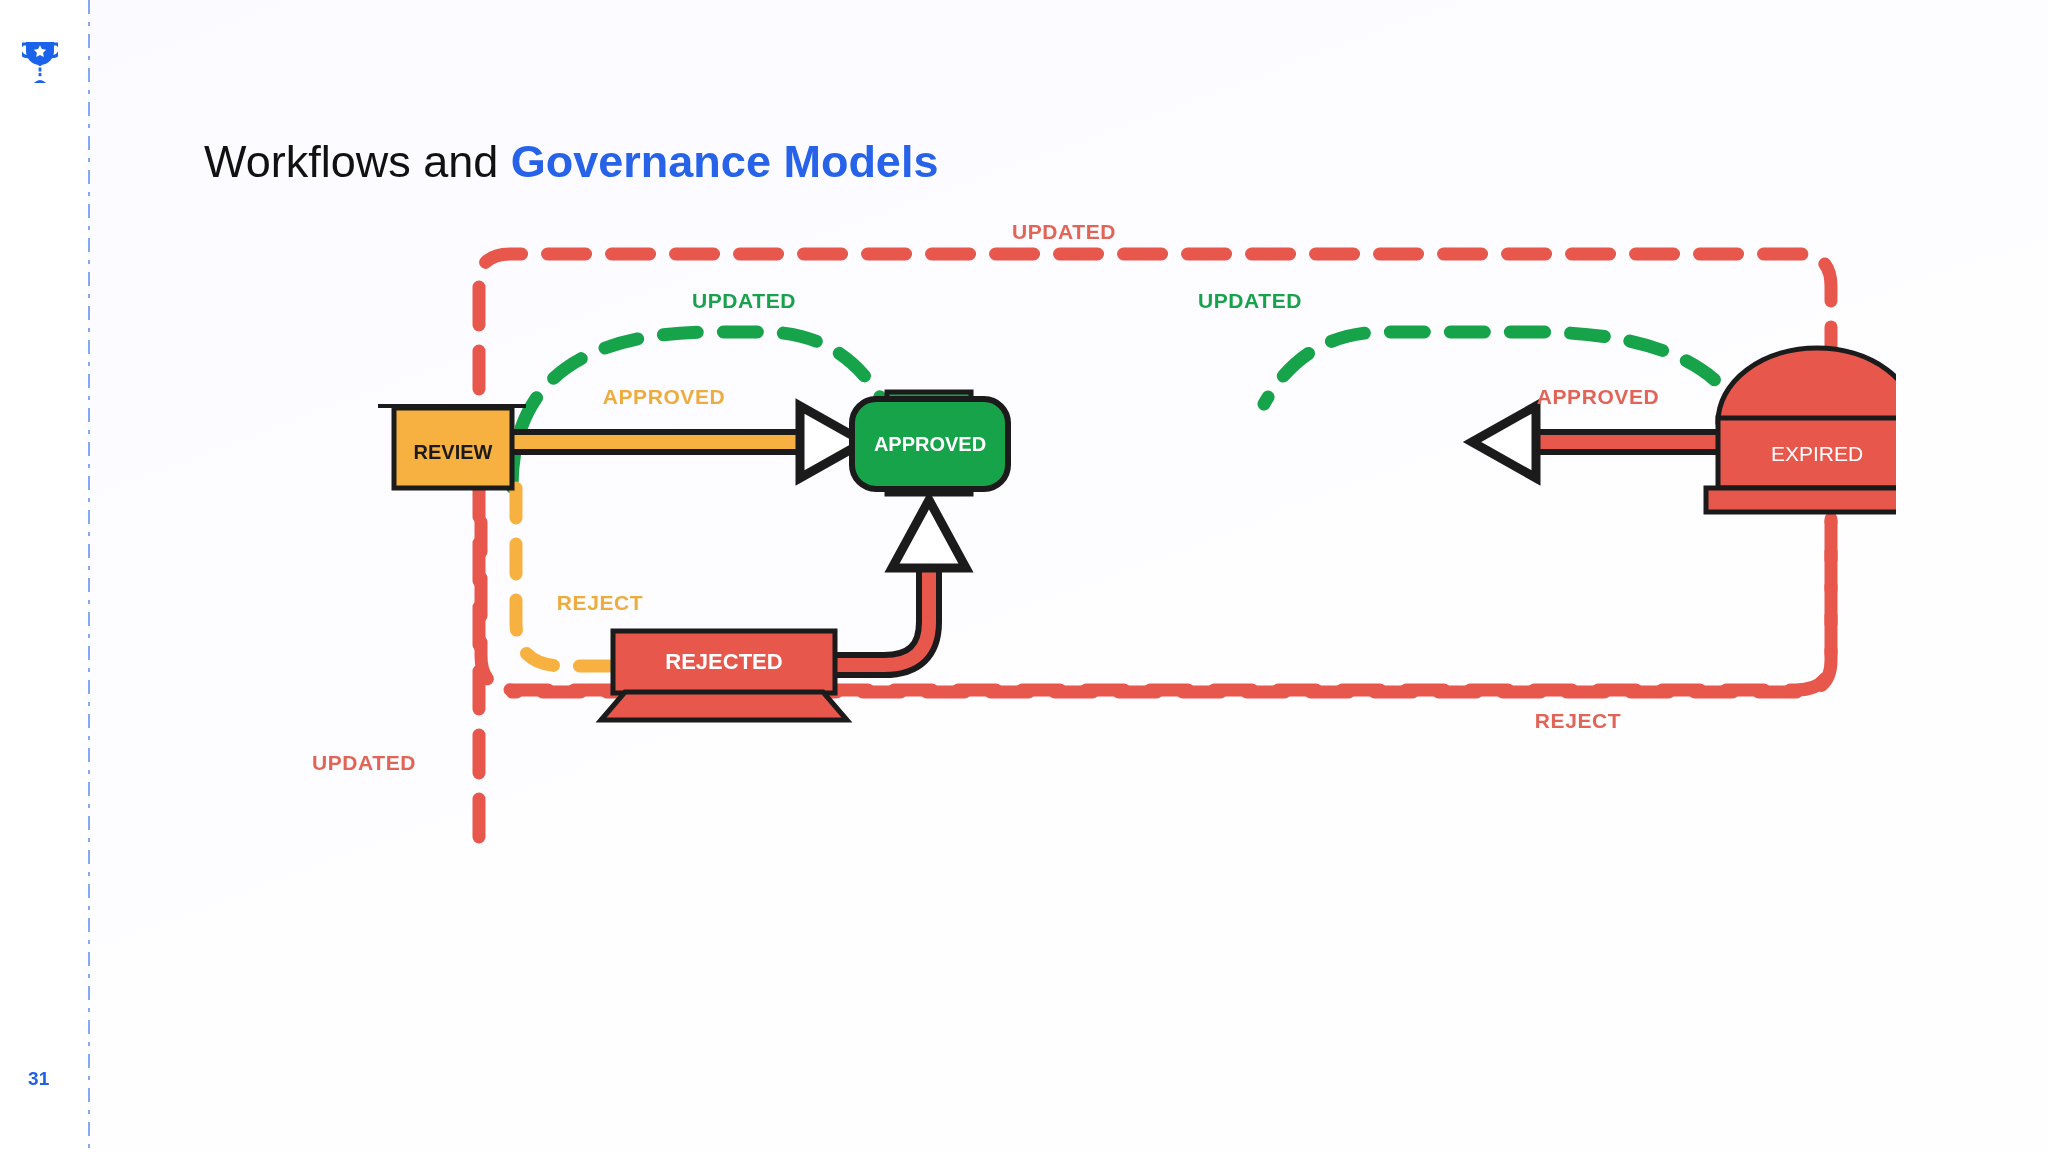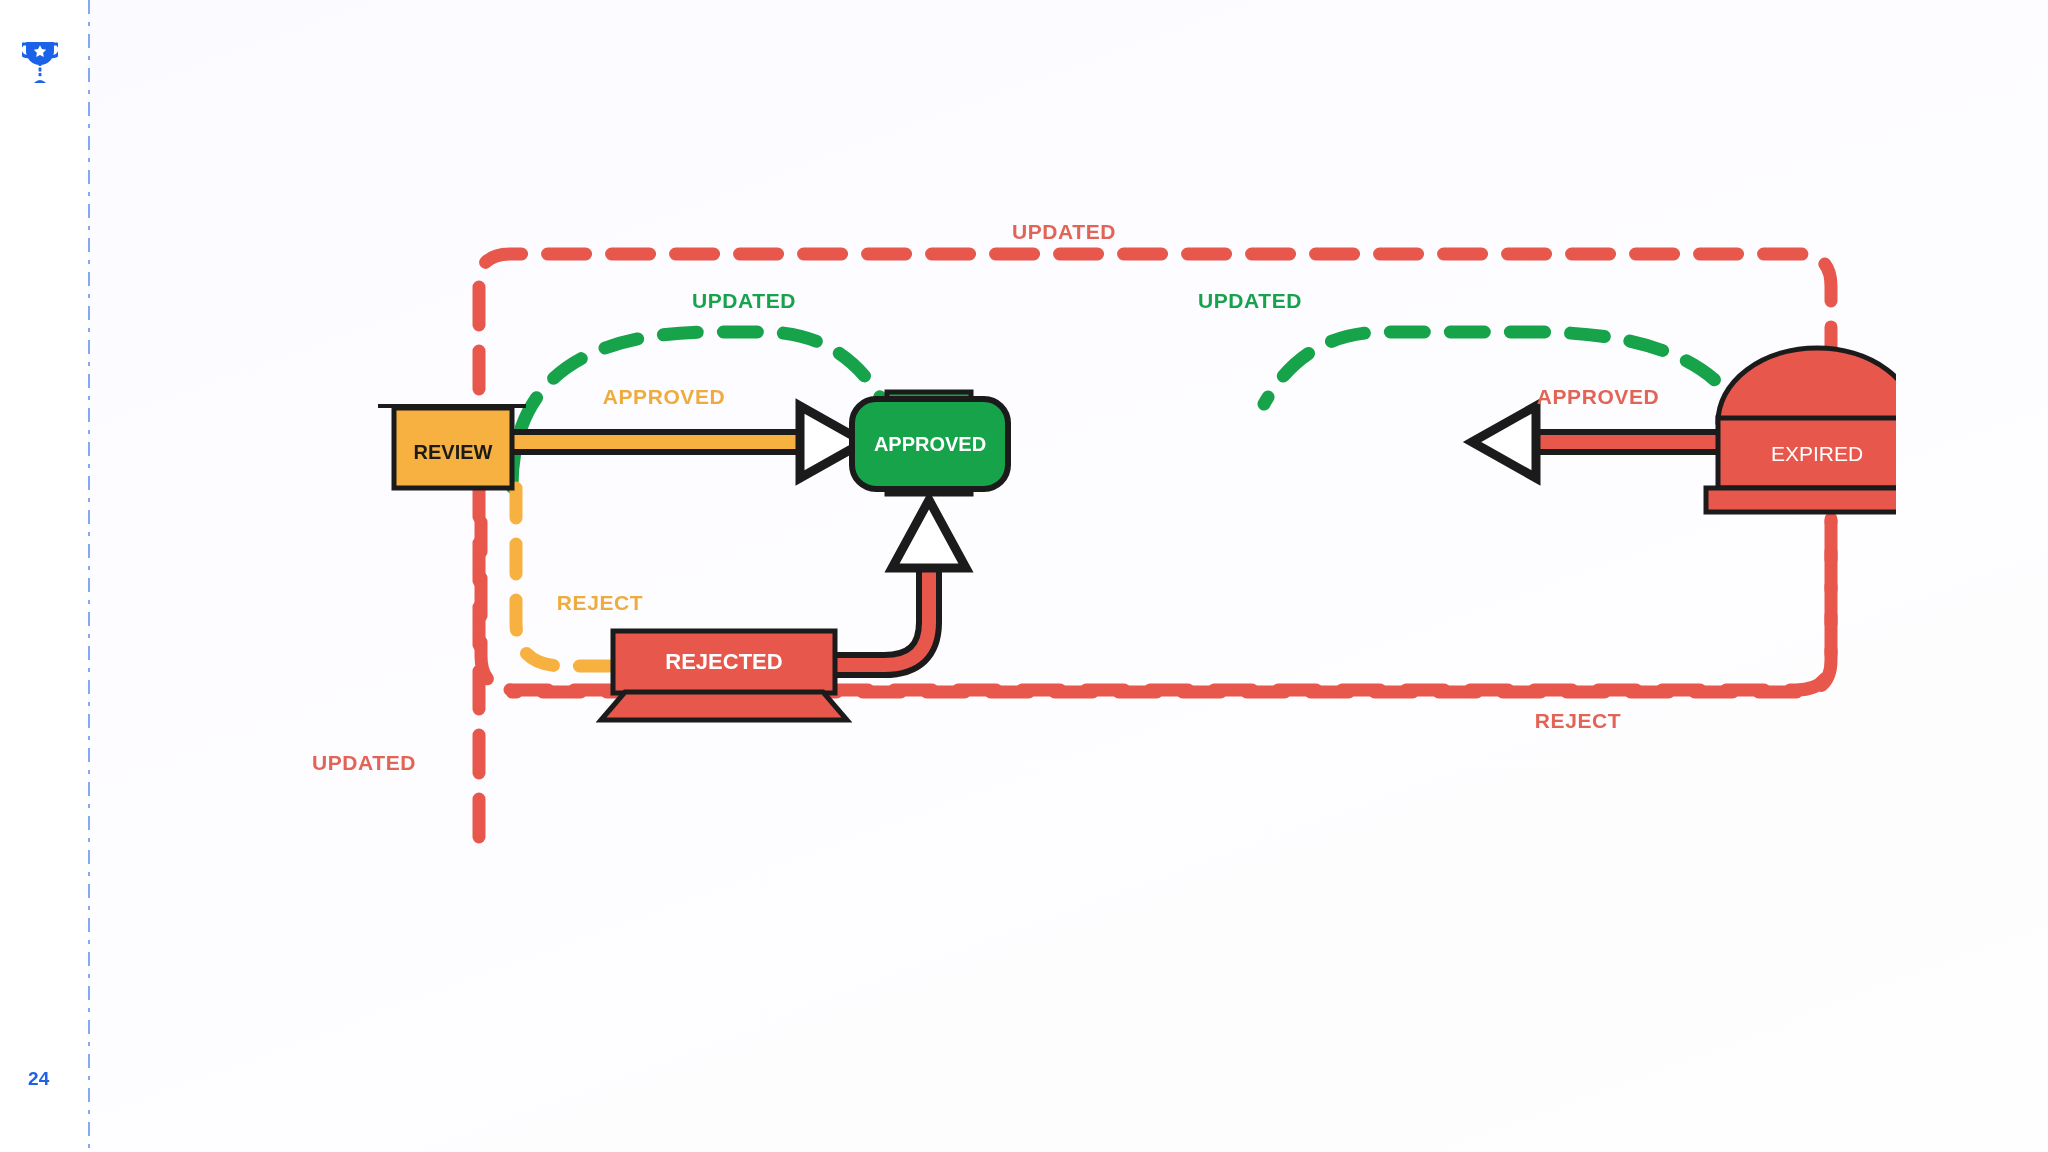--- a/index.html
+++ b/index.html
@@ -123,22 +123,23 @@
       <path d="M4 6 h-3 a7 7 0 0 0 7 12" fill="none" stroke="#1a62ea" stroke-width="3.2"></path>
       <path d="M32 6 h3 a7 7 0 0 1 -7 12" fill="none" stroke="#1a62ea" stroke-width="3.2"></path>
       <path d="M18 7.2 l1.9 3.9 4.3 .6 -3.1 3 .7 4.3 -3.8-2 -3.8 2 .7-4.3 -3.1-3 4.3-.6 z" fill="#ffffff"></path>
       <rect x="16.6" y="24" width="2.8" height="4" fill="#1a62ea"></rect>
       <rect x="16.6" y="29.5" width="2.8" height="4" fill="#1a62ea"></rect>
       <rect x="16.6" y="35" width="2.8" height="3.2" fill="#1a62ea"></rect>
       <path d="M12 45 q6 -6 12 0 z" fill="#1a62ea"></path>
     </svg>
   </div>
 
-  <div id="page-number">24</div>
-
+  <div id="page-number">31</div>
+
+  <h1 id="title"><span>Workflows and </span><span class="accent">Governance Models</span></h1>
 
   <div id="diagram">
     <svg width="1652" height="700" viewBox="0 0 1652 700" aria-hidden="true">
 
       <path d="M 235 615 L 235 60 Q 235 32 267 32 L 1555 32 Q 1587 32 1587 64 L 1587 300" fill="none" stroke="#e8574c" stroke-width="13" stroke-linecap="round" stroke-dasharray="38 26"></path>
 
       <path d="M 1587 300 L 1587 438 Q 1587 470 1555 470 L 268 470" fill="none" stroke="#e8574c" stroke-width="13" stroke-linecap="round" stroke-dasharray="38 26" transform="translate(0,0)"></path>
 
       <path d="M 1587 330 L 1587 435 Q 1587 468 1552 468 L 272 468 Q 237 468 237 434 L 237 300" fill="none" stroke="#e8574c" stroke-width="13" stroke-linecap="round" stroke-dasharray="38 26"></path>
 

